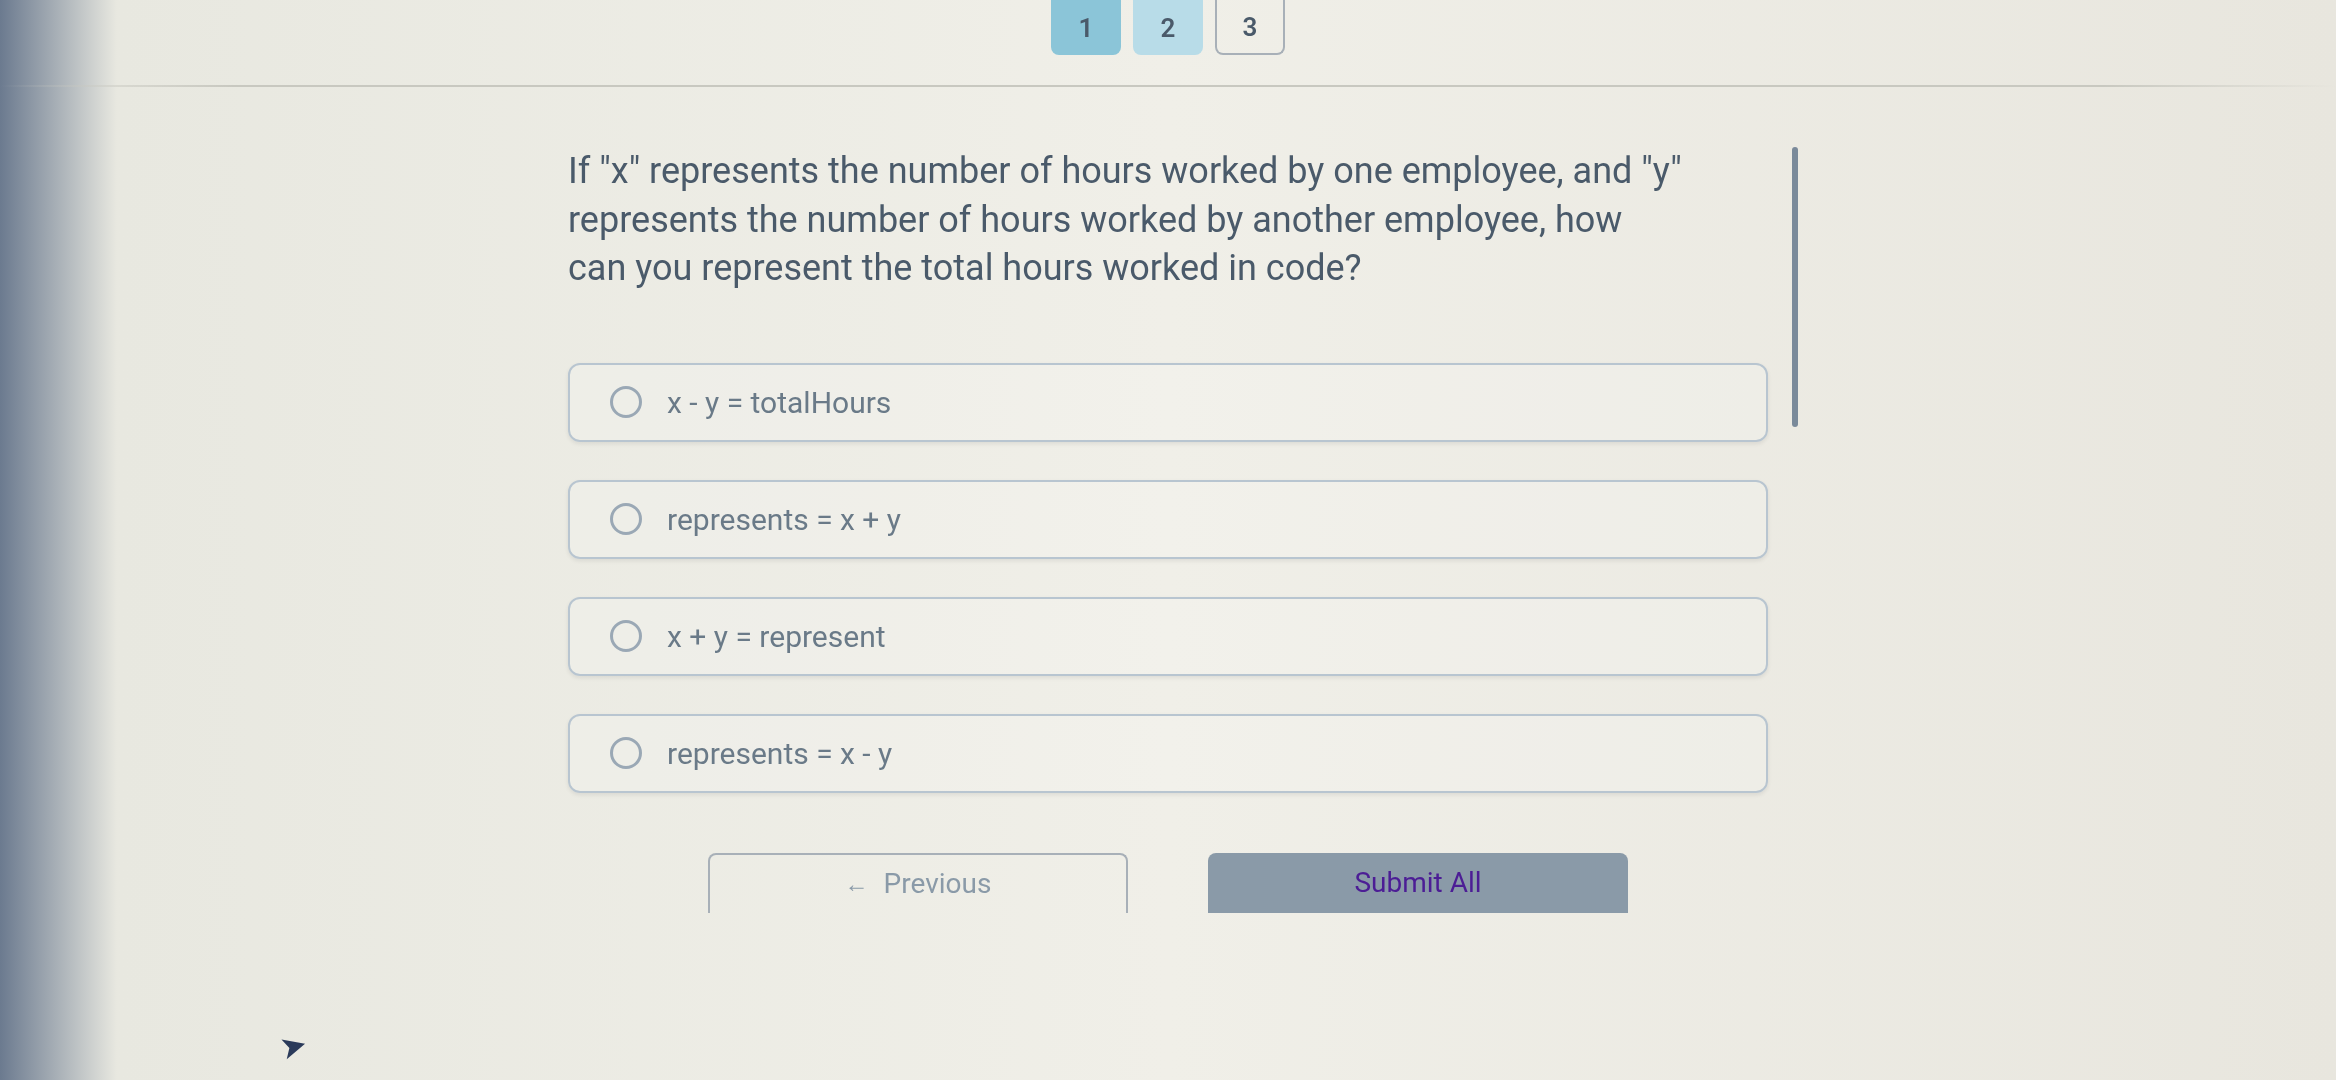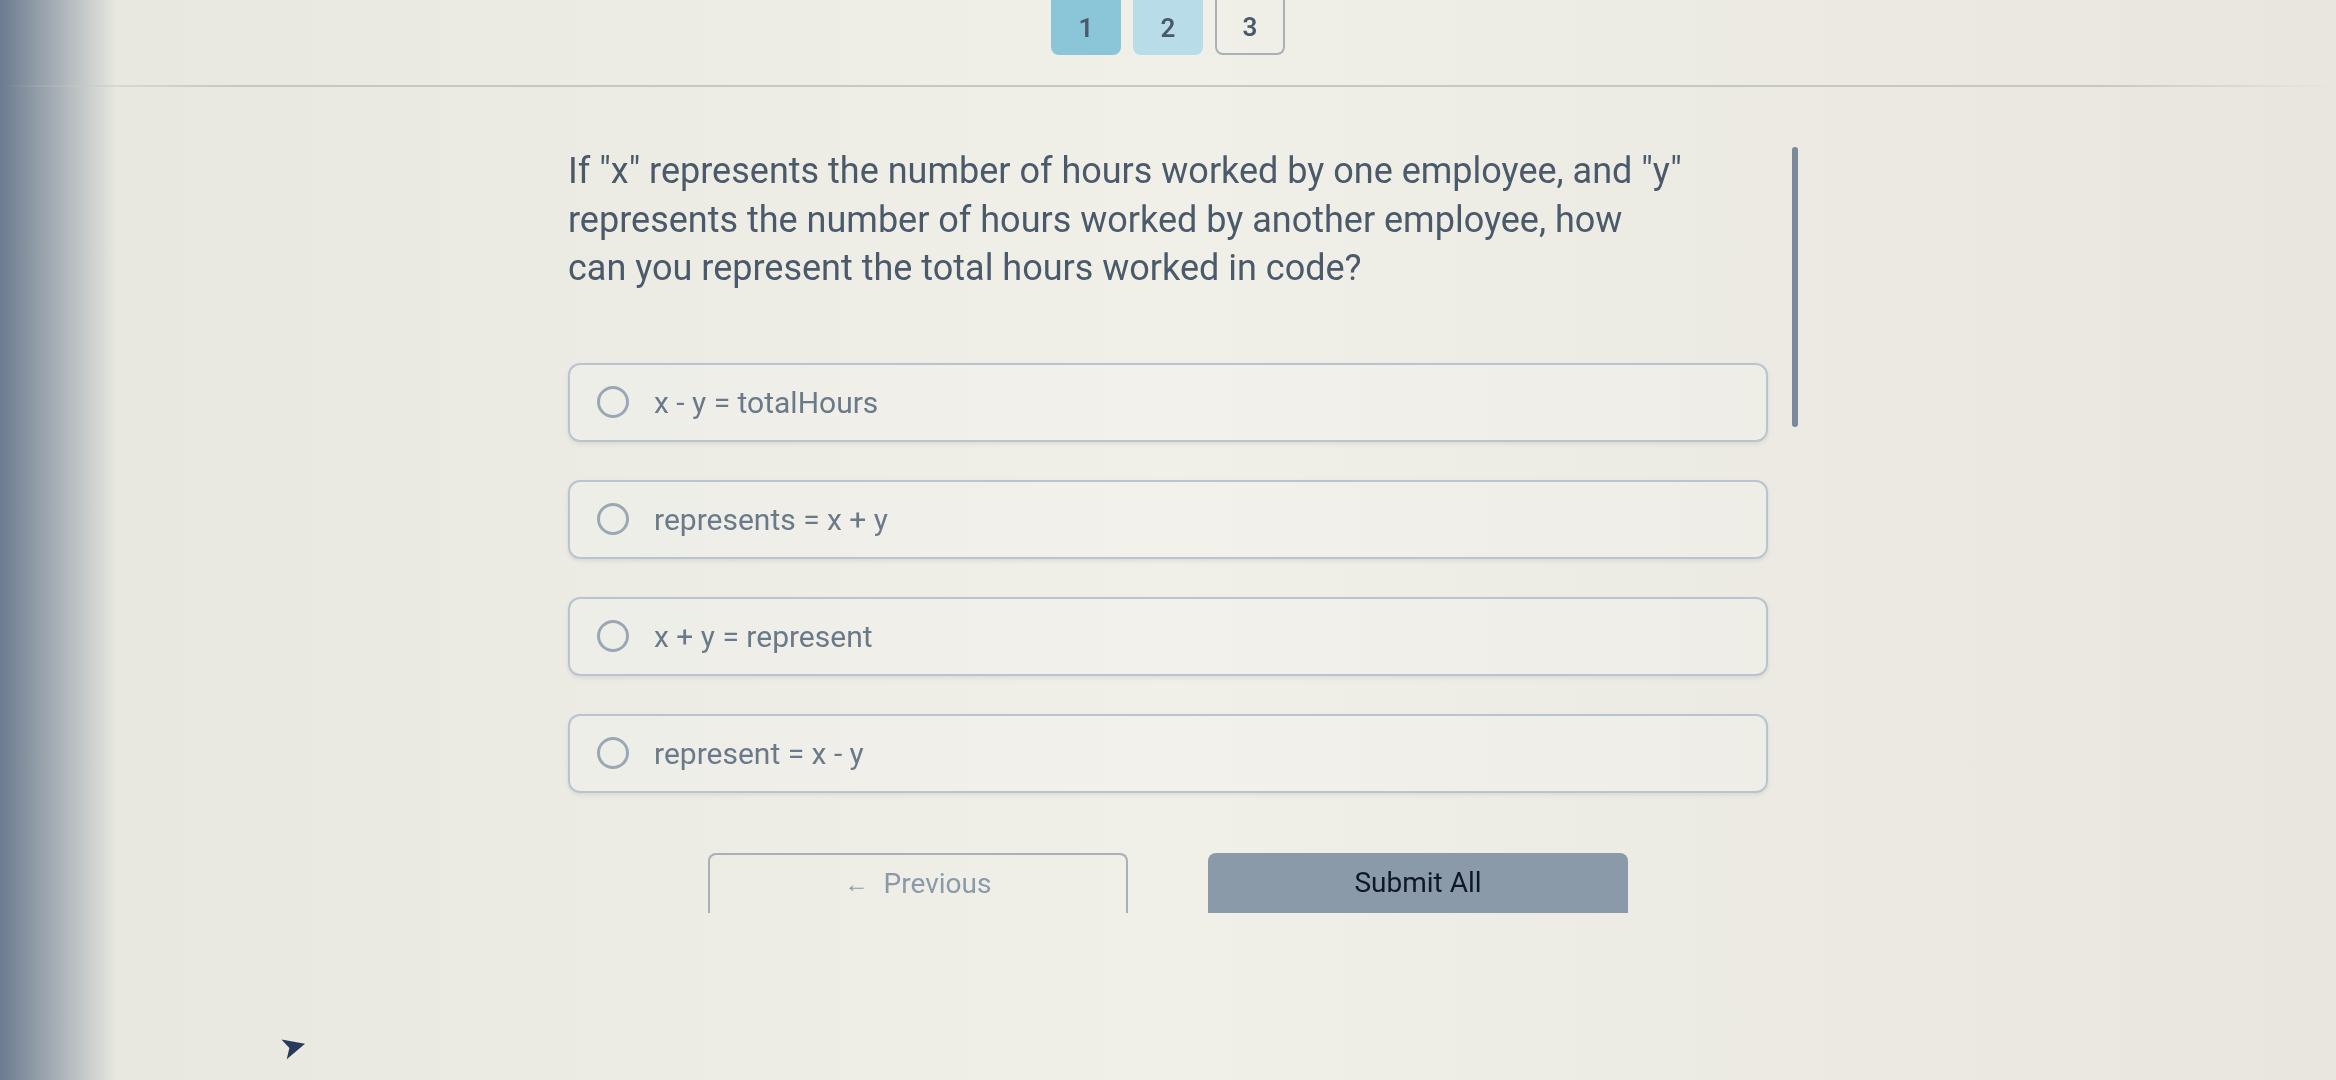--- a/index.html
+++ b/index.html
@@ -90,21 +90,21 @@
     
     .options {
       display: flex;
       flex-direction: column;
       gap: 38px;
     }
     
     .option {
       display: flex;
       align-items: center;
-      padding: 20px 27px;
+      padding: 20px 40px;
       border: 2px solid #b8c5d0;
       border-radius: 12px;
       background: rgba(255,255,255,0.15);
       cursor: pointer;
       box-shadow: 0 2px 4px rgba(0,0,0,0.08);
     }
     
     .radio {
       width: 32px;
       height: 32px;
@@ -141,21 +141,21 @@
     
     .btn-previous {
       border: 2px solid #a8b0b8;
       border-bottom: none;
       color: #8a9aa8;
       background: transparent;
     }
     
     .btn-submit {
       background: #8a9aa8;
-      color: #0f172a;
+      color: #4c1d95;
       border: none;
     }
     
     .arrow-left {
       font-size: 24px;
     }
     
     .cursor-icon {
       position: absolute;
       bottom: 15px;
@@ -196,21 +196,21 @@
       <div class="option">
         <div class="radio"></div>
         <span class="option-text">represents = x + y</span>
       </div>
       <div class="option">
         <div class="radio"></div>
         <span class="option-text">x + y = represent</span>
       </div>
       <div class="option">
         <div class="radio"></div>
-        <span class="option-text">represent = x - y</span>
+        <span class="option-text">represents = x - y</span>
       </div>
     </div>
 
     <div class="button-row">
       <div class="btn btn-previous">
         <span class="arrow-left">←</span>
         <span>Previous</span>
       </div>
       <div class="btn btn-submit">
         <span>Submit All</span>

